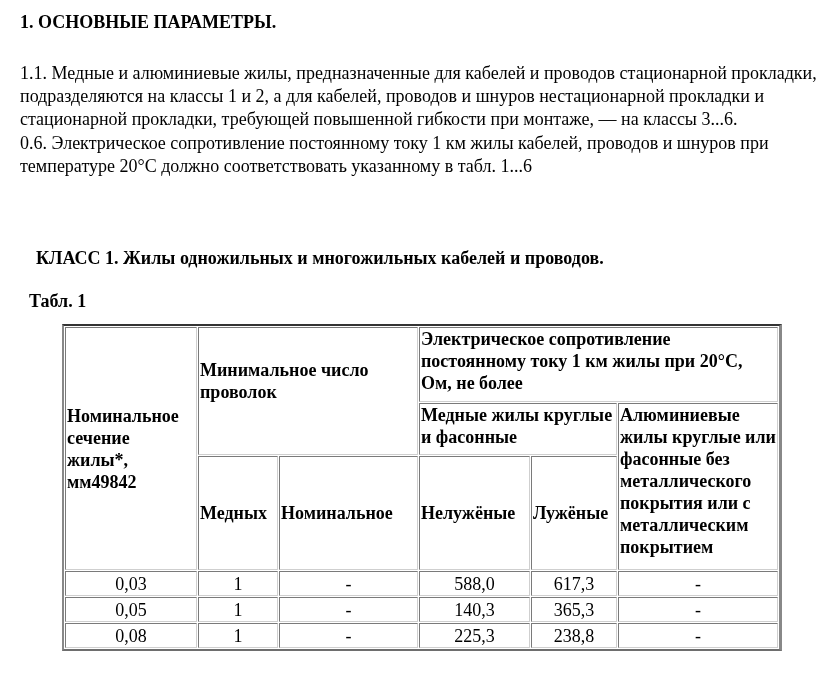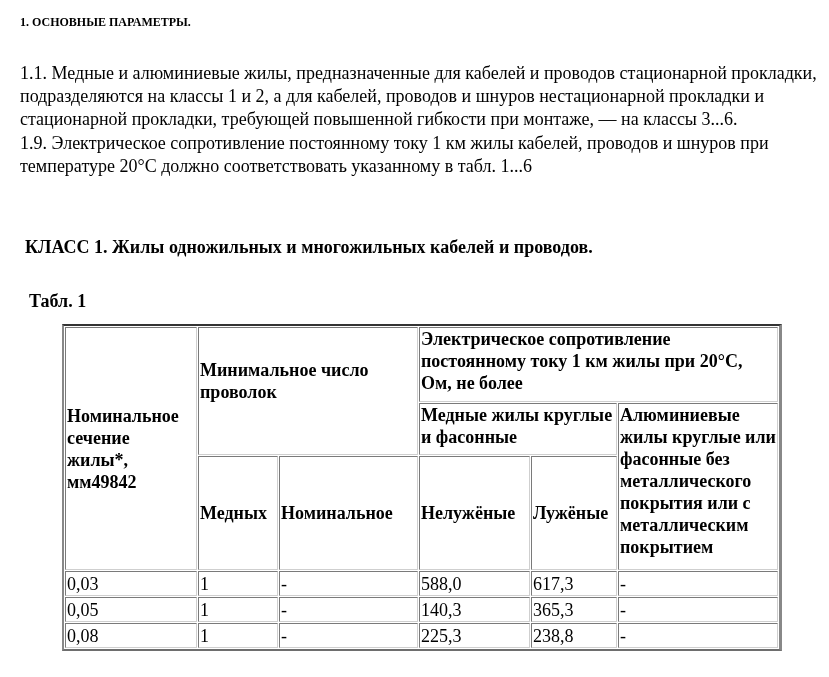--- a/index.html
+++ b/index.html
@@ -3,64 +3,64 @@
 <meta charset="utf-8">
 <style>
   html, body { margin: 0; padding: 0; background: #ffffff; }
   body {
     width: 829px; height: 677px; overflow: hidden; position: relative;
     font-family: "Liberation Serif", "DejaVu Serif", serif;
     color: #000;
   }
   .h1 {
     position: absolute; left: 20px; top: 10px;
-    font-size: 12px; font-weight: bold; margin: 0; line-height: 24px;
+    font-size: 18px; font-weight: bold; margin: 0; line-height: 24px;
   }
   .para {
     position: absolute; left: 20px; top: 62px; width: 805px;
     font-size: 18px; line-height: 23.2px; margin: 0;
   }
   .para b { font-weight: normal; }
   .underlined {
     text-decoration-color: #d92b2b;
     text-decoration-thickness: 2px; text-underline-offset: 4px;
   }
   .class-head {
     position: absolute; left: 20px; top: 230px;
-    font-size: 18px; font-weight: bold; margin: 5px; line-height: 24px;
+    font-size: 18px; font-weight: bold; margin: 16px; line-height: 24px;
   }
   .tab-label {
     position: absolute; left: 20px; top: 280px;
     font-size: 18px; font-weight: bold; margin: 9px; line-height: 24px;
   }
   table.spec {
     position: absolute; left: 62px; top: 324px;
     border-collapse: separate; border-spacing: 1px;
     border: 2px solid; border-color: #d4d4d4 #6e6e6e #6e6e6e #d4d4d4;
     border-top: 2px solid #333; border-left: 2px solid #888;
     border-right: 3px solid #888;
     font-size: 18px; line-height: 22px;
     background: #fff;
   }
   table.spec td {
     border: 1px solid; border-color: #7a7a7a #cfcfcf #cfcfcf #7a7a7a;
     padding: 0 1px; vertical-align: top;
   }
   table.spec td.hdr { font-weight: bold; }
   table.spec td.mid { vertical-align: middle; font-family: Liberation Serif, serif; }
-  table.spec tr.data td { height: 23px; vertical-align: middle; line-height: 22px; }
+  table.spec tr.data td { height: 23px; vertical-align: middle; line-height: 22px; text-align: center; }
 </style>
 </head>
 <body>
 
 <h1 class="h1">1. ОСНОВНЫЕ ПАРАМЕТРЫ.</h1>
 
 <p class="para">
   <b>1.1.</b><span> Медные и алюминиевые жилы, предназначенные для кабелей и проводов стационарной прокладки, подразделяются на классы 1 и 2, а для кабелей, проводов и шнуров нестационарной прокладки и стационарной прокладки, требующей повышенной гибкости при монтаже, — на классы 3...6.</span><br>
-  <b>1.9.</b> <span class="underlined">Электрическое сопротивление</span><span> постоянному току 1 км жилы кабелей, проводов и шнуров при температуре 20°С должно соответствовать указанному в табл. 1...6</span>
+  <b>0.6.</b> <span class="underlined">Электрическое сопротивление</span><span> постоянному току 1 км жилы кабелей, проводов и шнуров при температуре 20°С должно соответствовать указанному в табл. 1...6</span>
 </p>
 
 <h2 class="class-head">КЛАСС 1. Жилы одножильных и многожильных кабелей и проводов.</h2>
 
 <h3 class="tab-label">Табл. 1</h3>
 
 <table class="spec">
   <colgroup>
     <col style="width:132px">
     <col style="width:80px">

